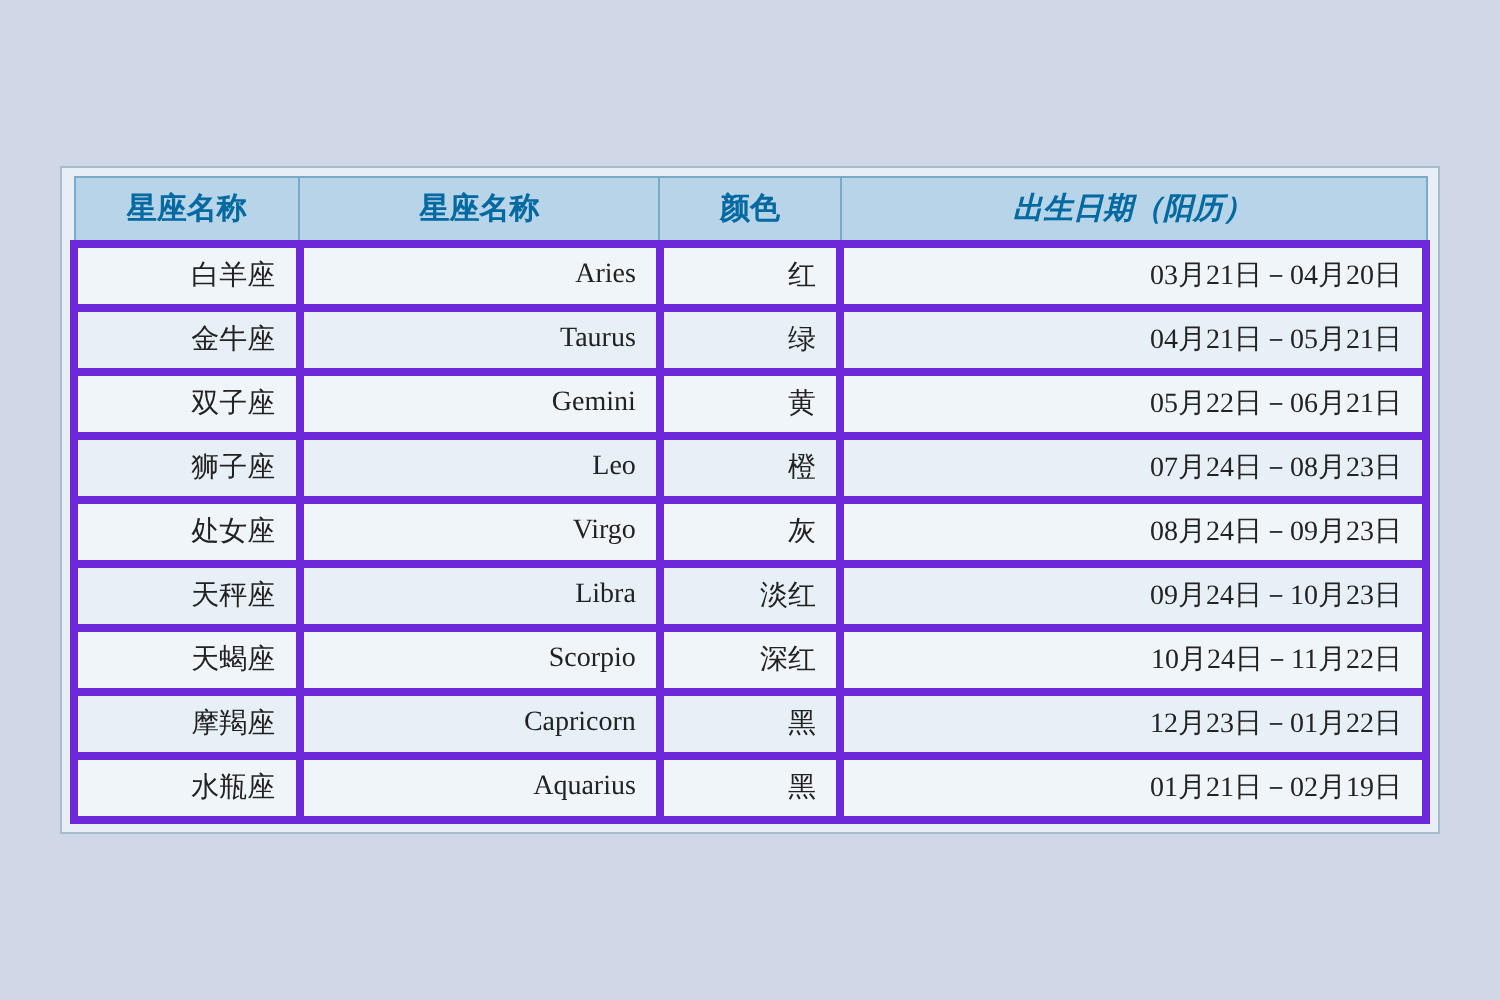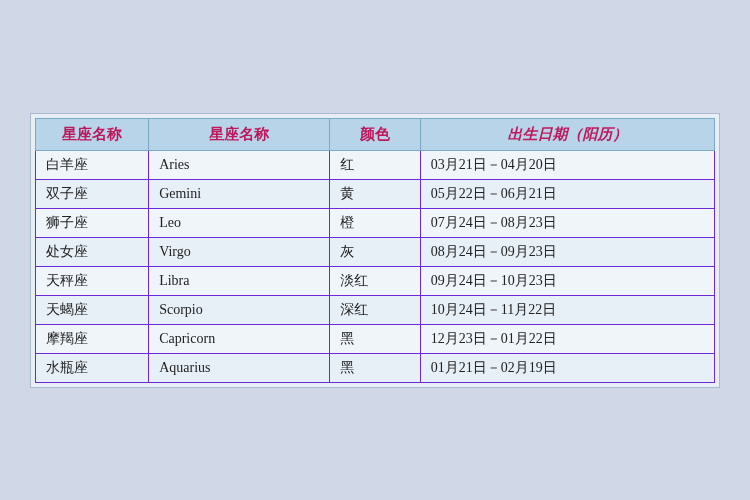--- a/index.html
+++ b/index.html
@@ -29,27 +29,27 @@
       width: 680px;
     }
 
     thead tr th {
       background-color: #b8d4e8;
       border: 1px solid #7aaac8;
       padding: 6px 12px;
       text-align: center;
       font-size: 15px;
       font-weight: bold;
-      color: #be185d;
+      color: #0369a1;
     }
 
     tbody tr td {
-      border: 1px solid #6d28d9;
+      border: 4px solid #6d28d9;
       padding: 5px 10px;
-      text-align: left;
+      text-align: right;
       font-size: 14px;
       color: #222;
       background-color: #f0f5fa;
     }
 
     tbody tr:nth-child(even) td {
       background-color: #e8f0f7;
     }
 
     .col-chinese { width: 100px; }
@@ -69,20 +69,26 @@
         <th class="col-color">颜色</th>
         <th class="col-date">出生日期（阳历）</th>
       </tr>
     </thead>
     <tbody id="table-body">
     <tr>
           <td>白羊座</td>
           <td>Aries</td>
           <td>红</td>
           <td>03月21日－04月20日</td>
+        </tr>
+        <tr>
+          <td>金牛座</td>
+          <td>Taurus</td>
+          <td>绿</td>
+          <td>04月21日－05月21日</td>
         </tr>
         <tr>
           <td>双子座</td>
           <td>Gemini</td>
           <td>黄</td>
           <td>05月22日－06月21日</td>
         </tr>
         <tr>
           <td>狮子座</td>
           <td>Leo</td>

